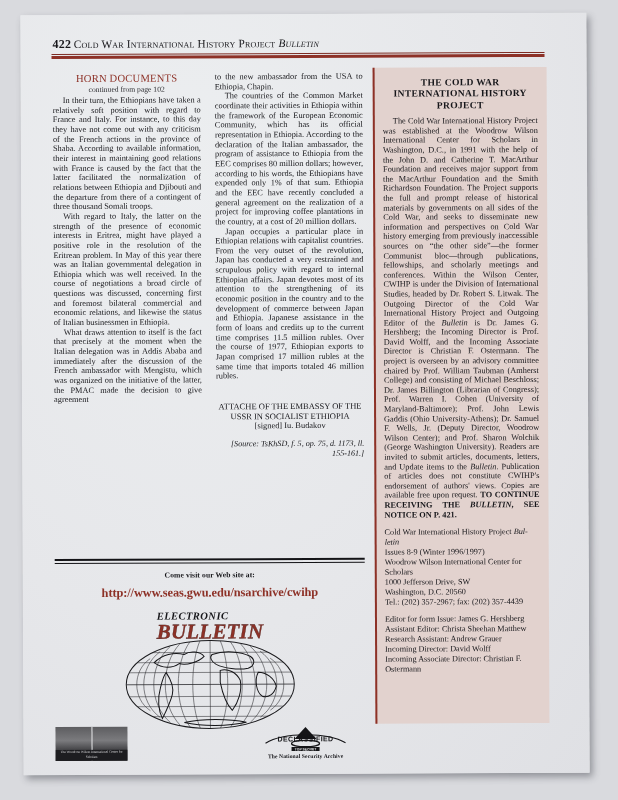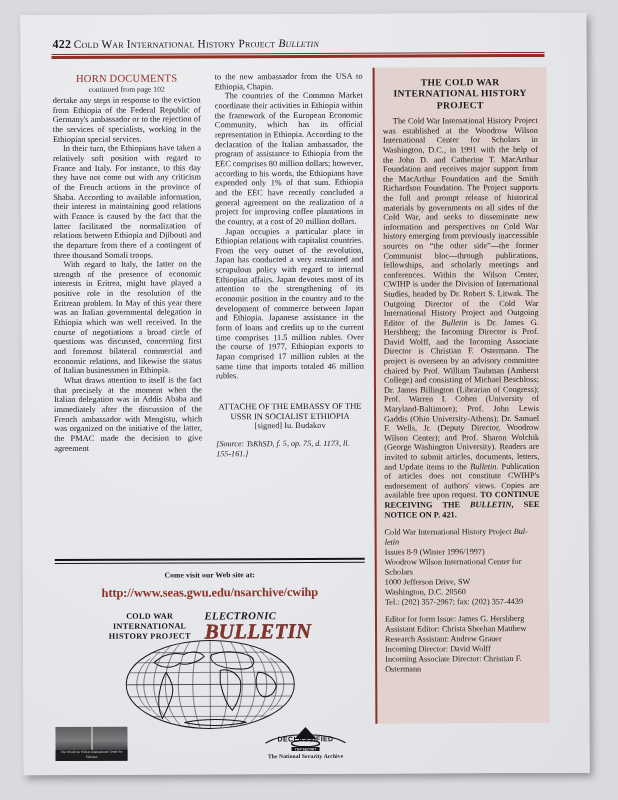--- a/index.html
+++ b/index.html
@@ -55,21 +55,21 @@
     margin:0;font-size:8.35px;line-height:9.65px;
     text-indent:10px;hyphens:auto;-webkit-hyphens:auto;
   }
   p.body.noind{text-indent:0;}
   .sig{
     margin-top:20px;text-align:center;font-size:8.5px;line-height:10px;
   }
   .signed{font-size:8.4px;}
   .source{
     margin-top:8px;font-size:8.1px;line-height:9.6px;font-style:italic;
-    text-align:left;
+    text-align:right;
   }
 
   
   .sidebox{
     position:absolute;left:334px;top:32px;width:172px;height:656px;
     background:#e2d2ce;
     border-left:2.6px solid #8d3127;
   }
   .sidebox .pad{padding:6px 9px 6px 8px;}
   .sidehead{
@@ -152,21 +152,20 @@
     <div class="rule-wrap">
       <div class="rule-a"></div>
       <div class="rule-b"></div>
     </div>
 
     <div class="cols">
 
       <div class="col col1">
         <div class="coltitle">HORN DOCUMENTS</div>
         <div class="contfrom">continued from page 102</div>
-        <p class="body noind">dertake any steps in response to the eviction from Ethiopia of the Federal Republic of Germany's ambassador or to the rejection of the services of specialists, working in the Ethiopian special services.</p>
         <p class="body">In their turn, the Ethiopians have taken a relatively soft position with regard to France and Italy.  For instance, to this day they have not come out with any criticism of the French actions in the province of Shaba.  According to available information, their interest in maintaining good relations with France is caused by the fact that the latter facilitated the normalization of relations between Ethiopia and Djibouti and the departure from there of a contingent of three thousand Somali troops.</p>
         <p class="body">With regard to Italy, the latter on the strength of the presence of economic interests in Eritrea, might have played a positive role in the resolution of the Eritrean problem.  In May of this year there was an Italian governmental delegation in Ethiopia which was well received.  In the course of negotiations a broad circle of questions was discussed, concerning first and foremost bilateral commercial and economic relations, and likewise the status of Italian businessmen in Ethiopia.</p>
         <p class="body">What draws attention to itself is the fact that precisely at the moment when the Italian delegation was in Addis Ababa and immediately after the discussion of the French ambassador with Mengistu, which was organized on the initiative of the latter, the PMAC made the decision to give agreement</p>
       </div>
 
       <div class="col col2">
         <p class="body noind">to the new ambassador from the USA to Ethiopia, Chapin.</p>
         <p class="body">The countries of the Common Market coordinate their activities in Ethiopia within the framework of the European Economic Community, which has its official representation in Ethiopia.  According to the declaration of the Italian ambassador, the program of assistance to Ethiopia from the EEC comprises 80 million dollars; however, according to his words, the Ethiopians have expended only 1% of that sum.  Ethiopia and the EEC have recently concluded a general agreement on the realization of a project for improving coffee plantations in the country, at a cost of 20 million dollars.</p>
         <p class="body">Japan occupies a particular place in Ethiopian relations with capitalist countries.  From the very outset of the revolution, Japan has conducted a very restrained and scrupulous policy with regard to internal Ethiopian affairs.  Japan devotes most of its attention to the strengthening of its economic position in the country and to the development of commerce between Japan and Ethiopia.  Japanese assistance in the form of loans and credits up to the current time comprises 11.5 million rubles.  Over the course of 1977, Ethiopian exports to Japan comprised 17 million rubles at the same time that imports totaled 46 million rubles.</p>
         <div class="sig">
@@ -207,25 +206,20 @@
     <div class="adrule">
       <div class="r1"></div>
       <div class="r2"></div>
     </div>
 
     <div class="ad">
       <div class="visit">Come visit our Web site at:</div>
       <div class="url">http://www.seas.gwu.edu/nsarchive/cwihp</div>
 
       <div class="logorow">
-        <div class="cwihp-lock">
-          <div>COLD WAR</div>
-          <div>INTERNATIONAL</div>
-          <div>HISTORY PROJECT</div>
-        </div>
         <div class="ebull">
           <div class="e1">ELECTRONIC</div>
           <div class="e2">BULLETIN</div>
         </div>
       </div>
 
       <div class="globe">
         <svg width="172" height="92" viewBox="0 0 172 92" aria-hidden="true">
           <defs>
             <clipPath id="gc">

